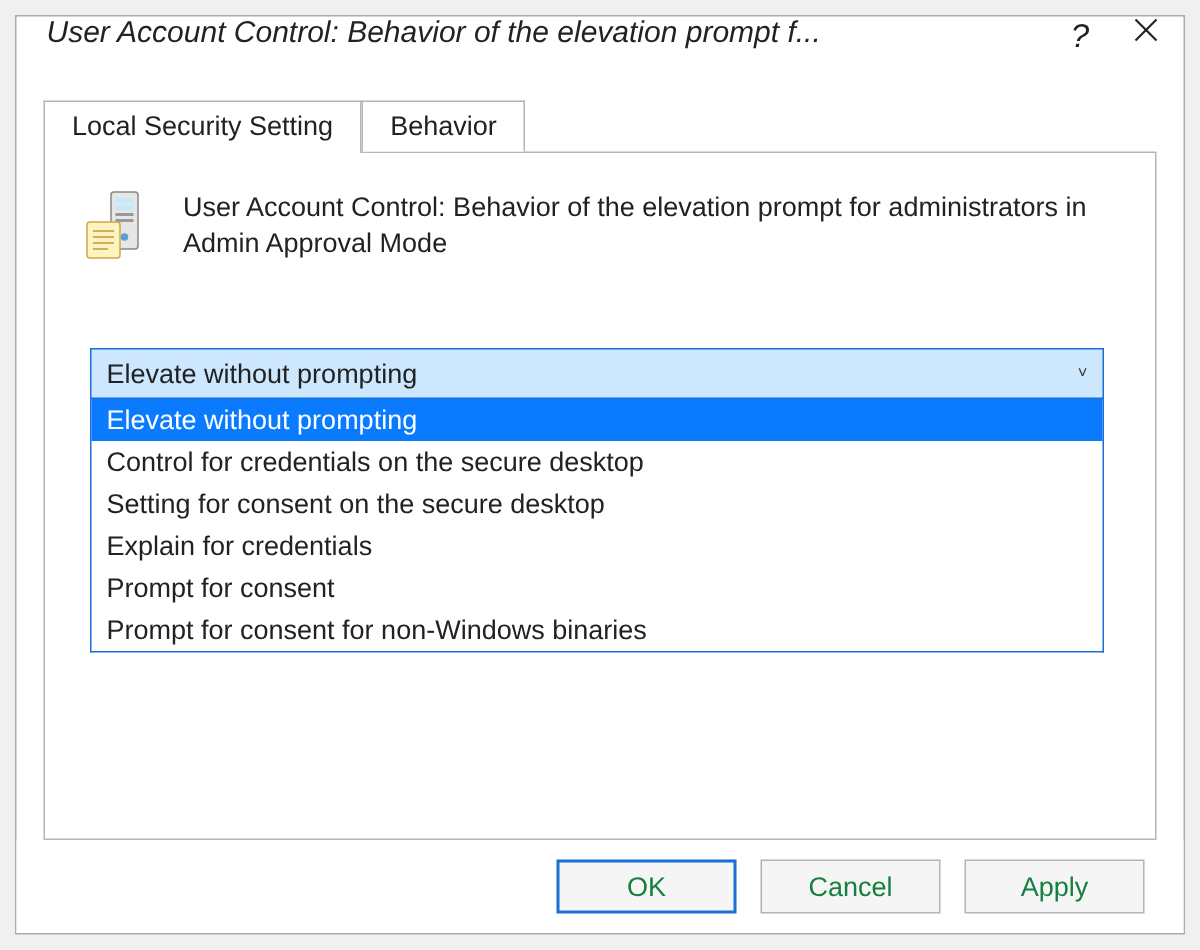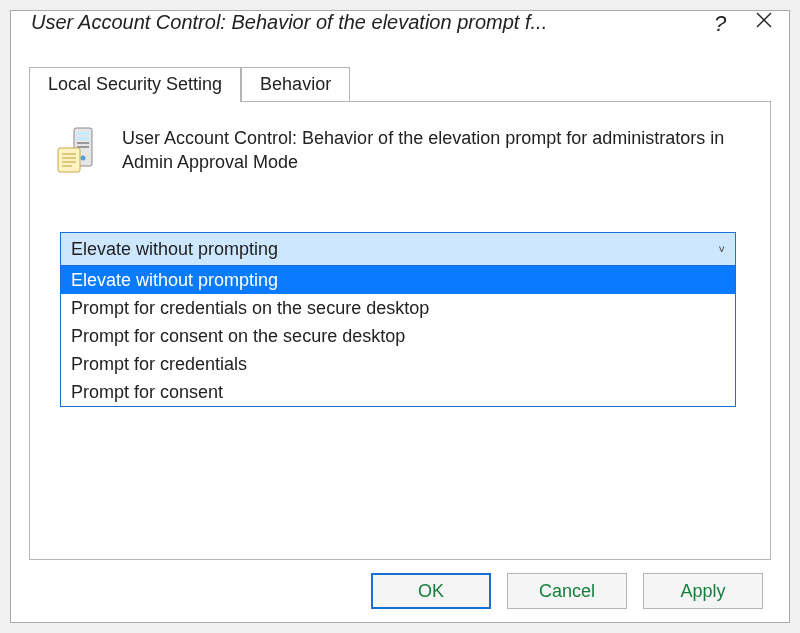--- a/index.html
+++ b/index.html
@@ -239,24 +239,25 @@
         <div class="policy-label">User Account Control: Behavior of the elevation prompt for administrators in Admin Approval Mode</div>
       </div>
 
       <div class="dropdown-wrap">
         <div class="combo-selected">
           <span>Elevate without prompting</span>
           <span class="chev">˅</span>
         </div>
         <div class="combo-list">
           <div class="combo-item highlight">Elevate without prompting</div>
-          <div class="combo-item">Prompt for credentials on the secure desktop</div>
-          <div class="combo-item">Prompt for consent on the secure desktop</div>
-          <div class="combo-item">Prompt for credentials</div>
+          <div class="combo-item">Control for credentials on the secure desktop</div>
+          <div class="combo-item">Setting for consent on the secure desktop</div>
+          <div class="combo-item">Explain for credentials</div>
           <div class="combo-item">Prompt for consent</div>
+          <div class="combo-item">Prompt for consent for non-Windows binaries</div>
         </div>
       </div>
 
     </div>
   </div>
 
   <div class="button-row">
     <div class="btn default">OK</div>
     <div class="btn">Cancel</div>
     <div class="btn">Apply</div>

